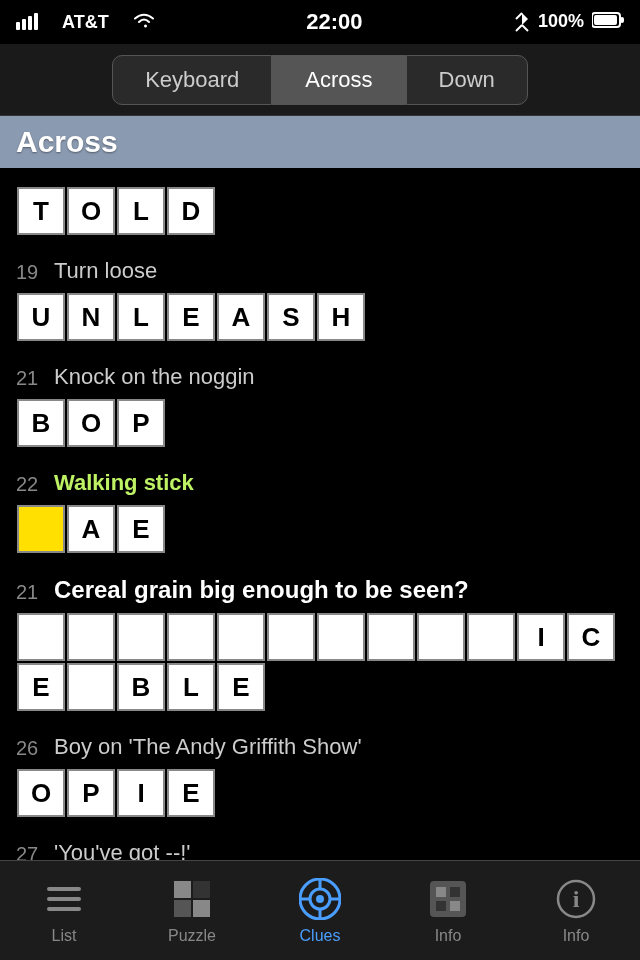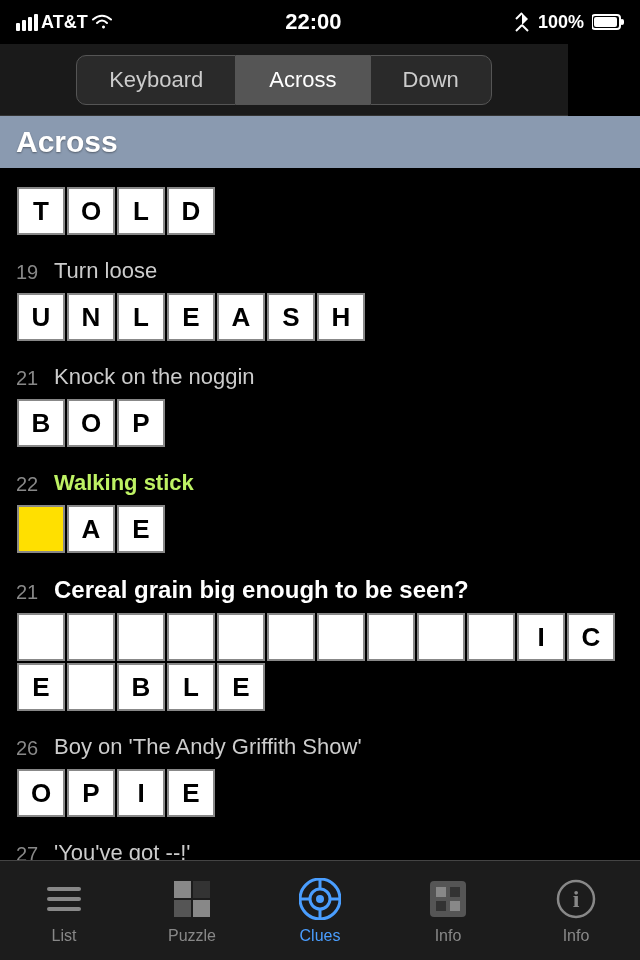--- a/index.html
+++ b/index.html
@@ -18,27 +18,27 @@
       height: 44px;
       background: #000;
       display: flex;
       align-items: center;
       justify-content: space-between;
       padding: 0 16px;
       color: #fff;
       font-size: 20px;
       font-weight: 600;
     }
-    #status-left { display: flex; align-items: center; gap: 3px; font-size: 18px; }
+    #status-left { display: flex; gap: 24px; font-size: 18px; }
     #status-center { font-size: 22px; font-weight: bold; }
-    #status-right { display: flex; align-items: center; gap: 8px; font-size: 18px; }
+    #status-right { display: flex; gap: 8px; font-size: 18px; }
 
     
     #top-tabs {
-      width: 568px;
+      width: 640px;
       height: 72px;
       background: #1a1a1a;
       display: flex;
       align-items: center;
       justify-content: center;
       gap: 0;
       border-bottom: 1px solid #333;
     }
     .top-tab {
       height: 50px;

